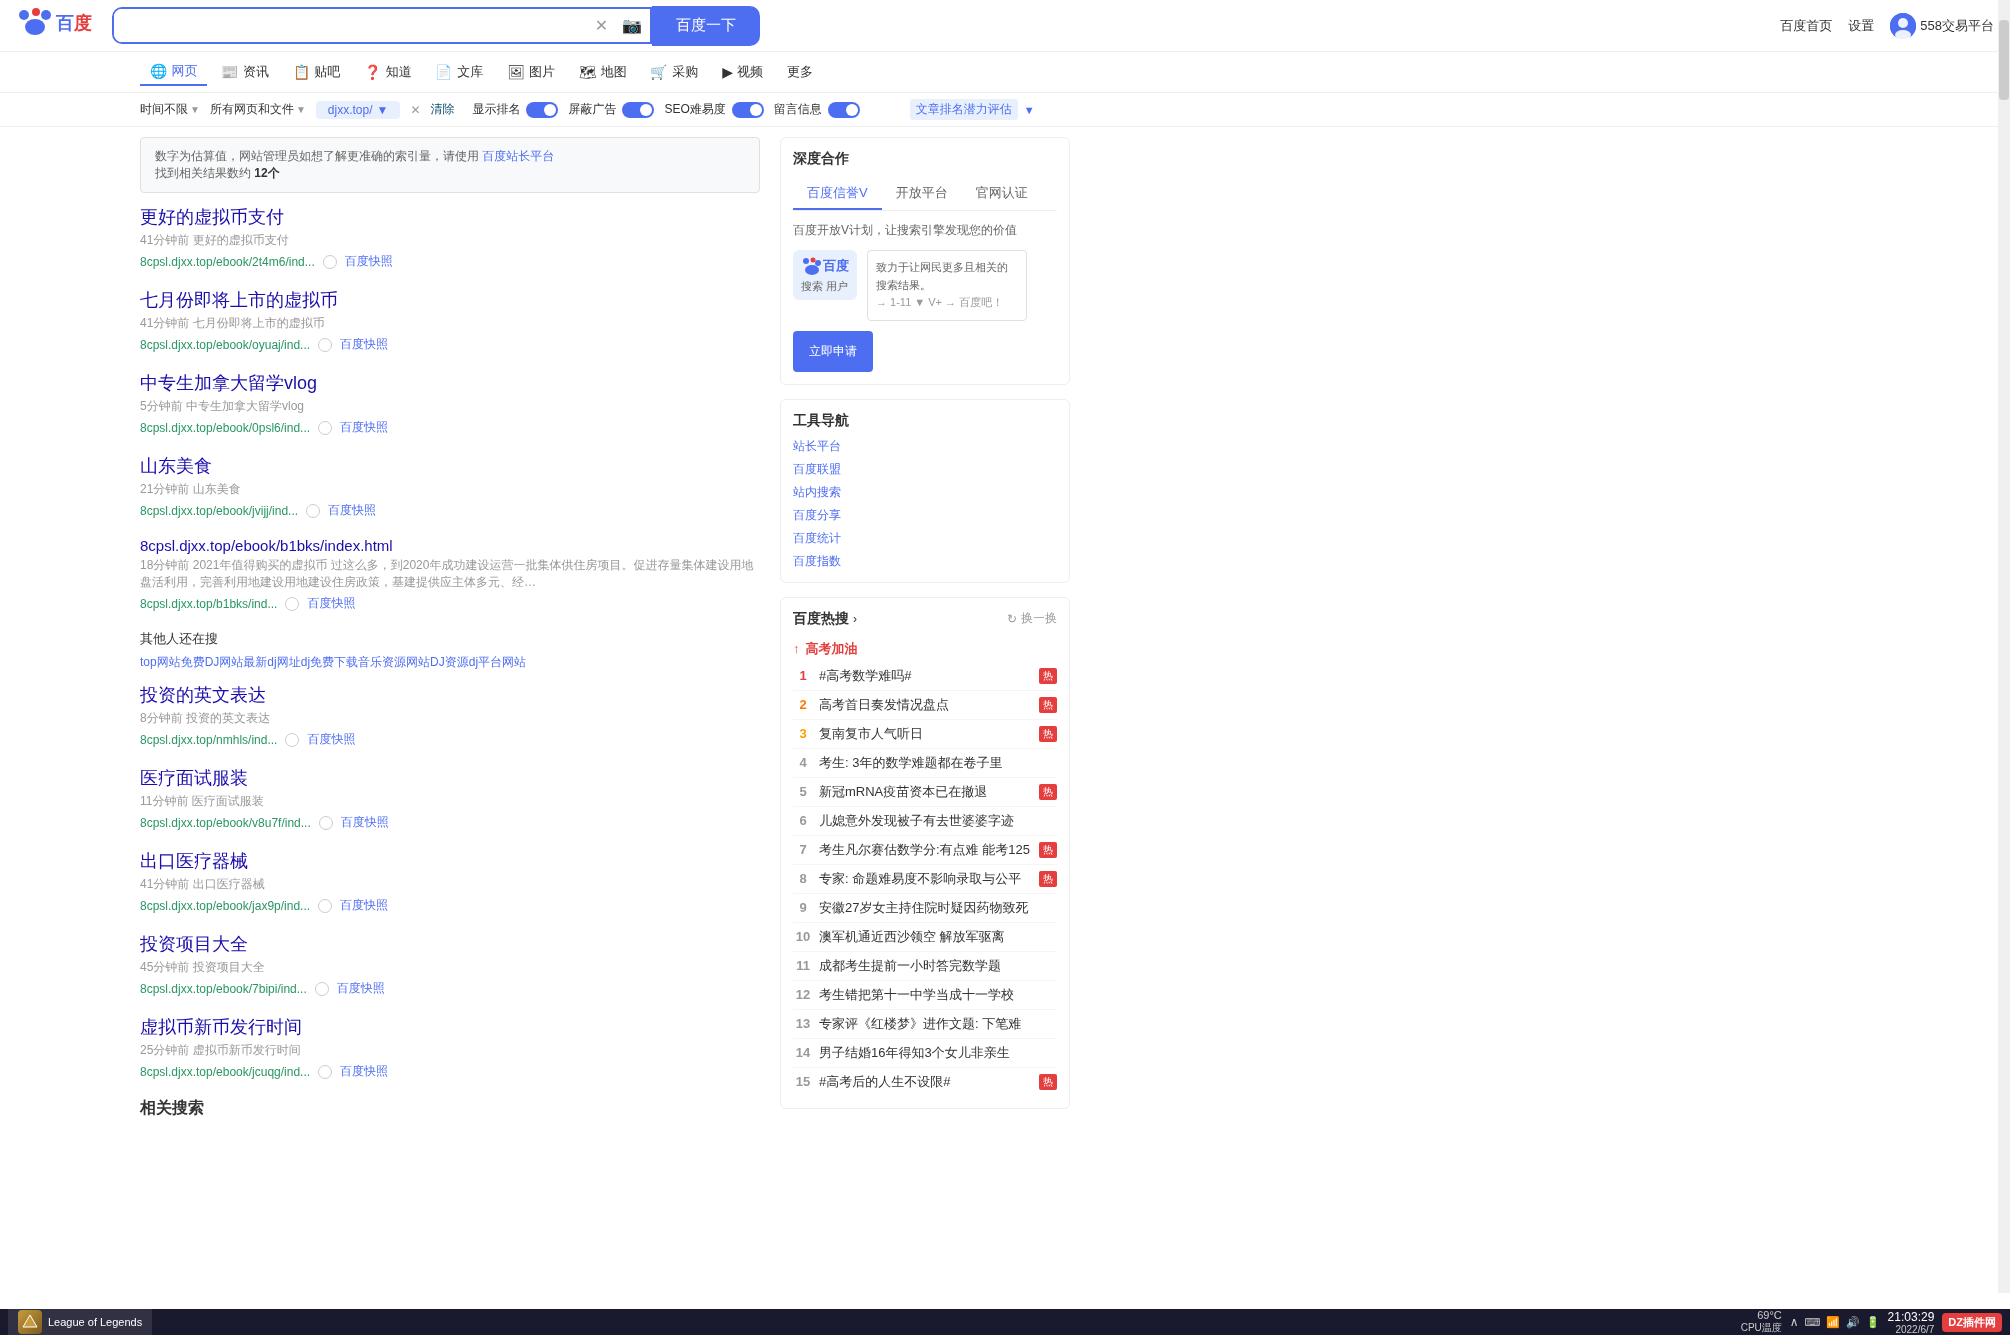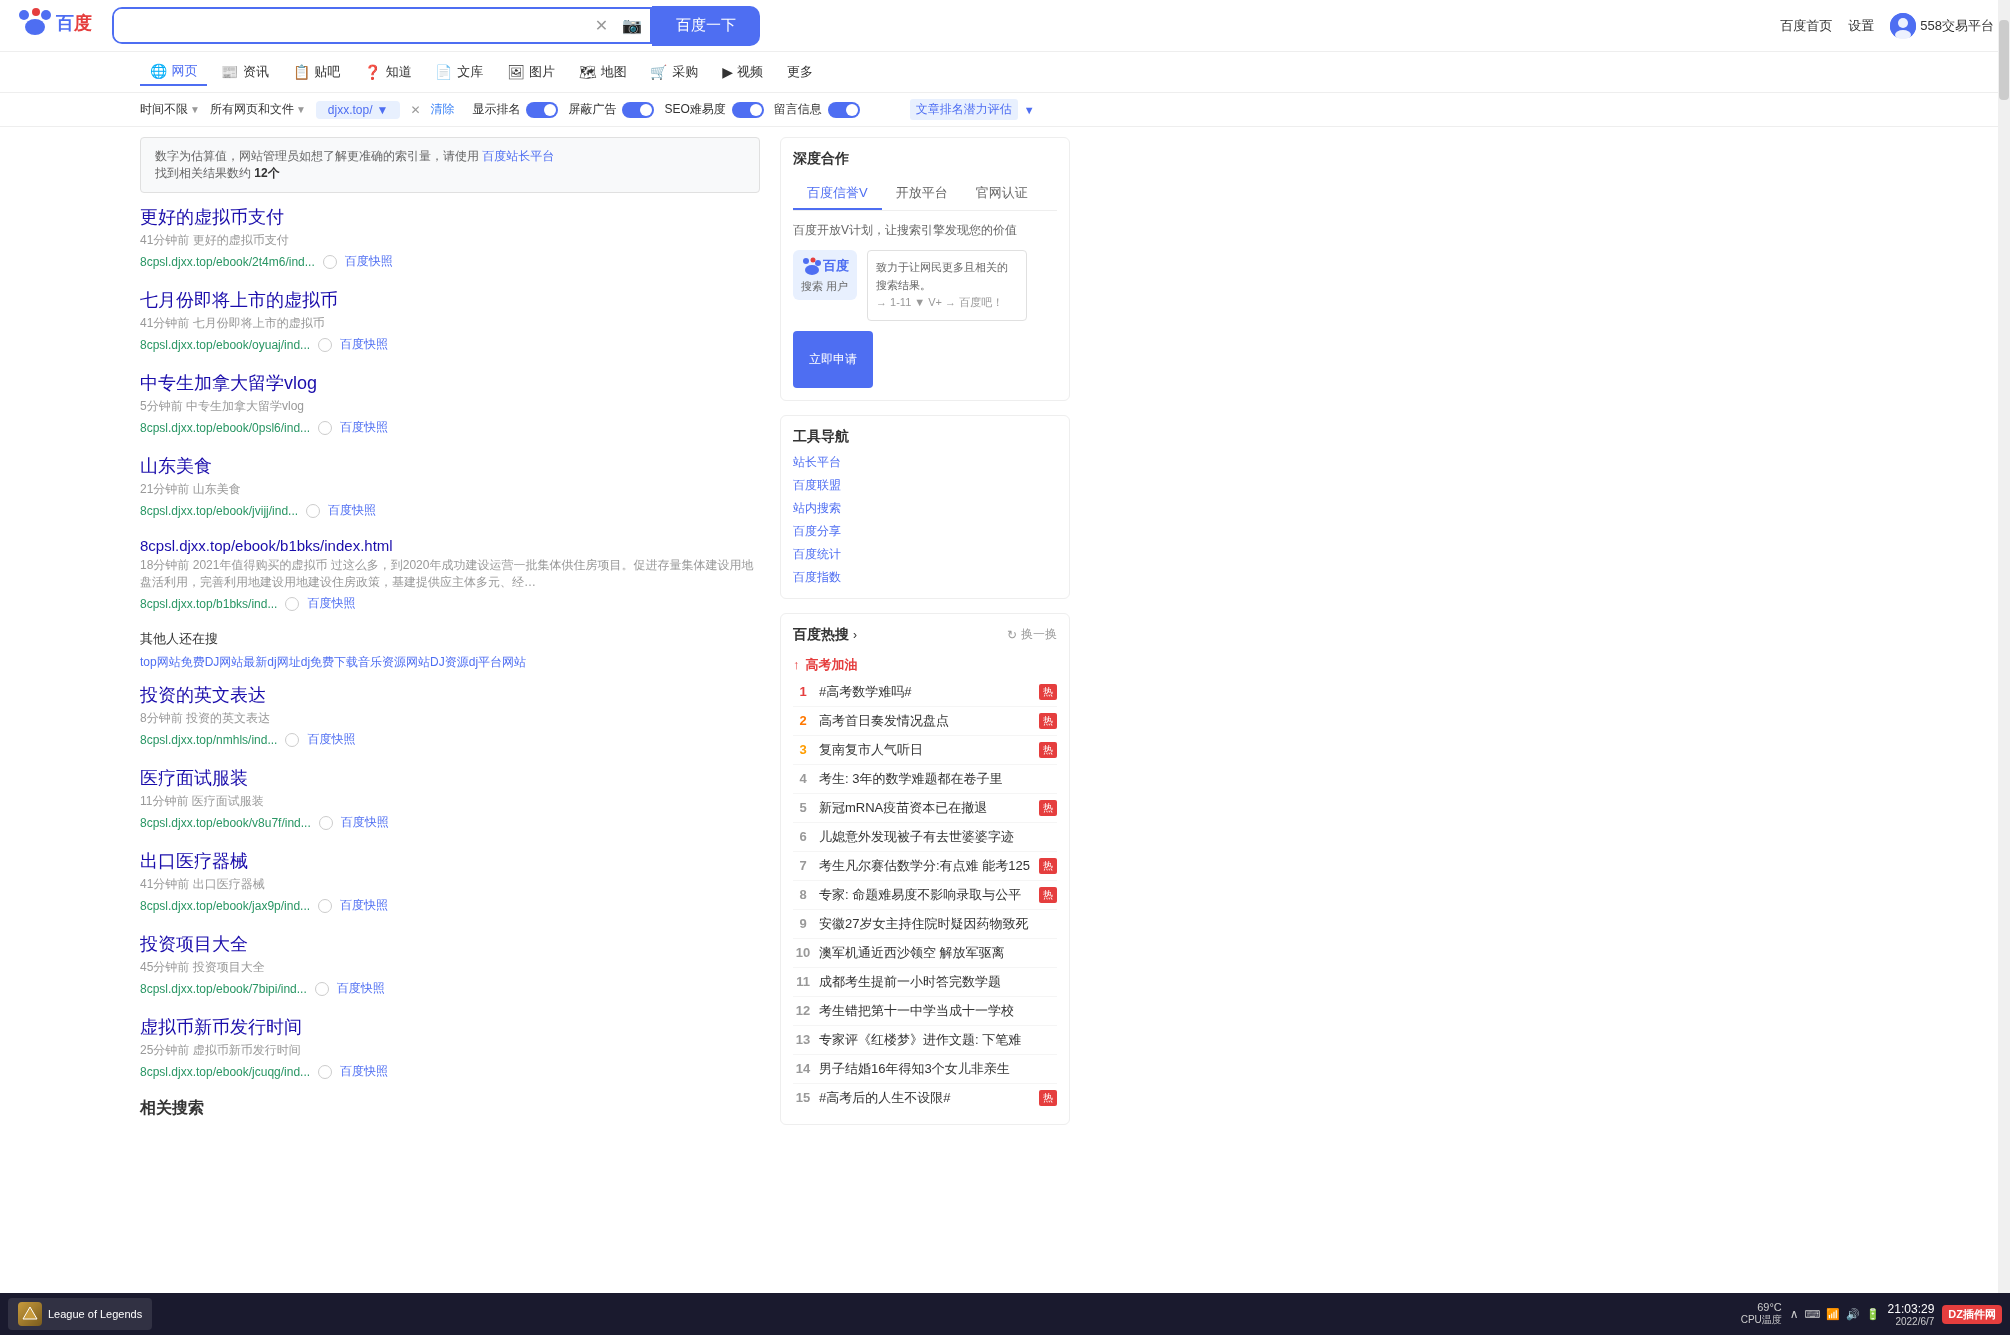--- a/index.html
+++ b/index.html
@@ -57,21 +57,21 @@
     .others-links { display: flex; flex-wrap: wrap; }
     .others-link { color: #4e6ef2; text-decoration: none; font-size: 12px; cursor: pointer; }
 
     
     .deep-coop { background: #fff; border: 1px solid #eee; border-radius: 6px; padding: 12px; margin-bottom: 14px; }
     .deep-coop-title { font-size: 14px; font-weight: bold; color: #333; margin-bottom: 10px; }
     .coop-tabs { display: flex; gap: 0; border-bottom: 1px solid #eee; margin-bottom: 10px; }
     .coop-tab { padding: 6px 14px; font-size: 13px; cursor: pointer; color: #666; }
     .coop-tab.active { color: #4e6ef2; border-bottom: 2px solid #4e6ef2; }
     .coop-desc { font-size: 12px; color: #666; margin-bottom: 10px; line-height: 1.6; }
-    .apply-btn { background: #4e6ef2; color: #fff; border: none; border-radius: 4px; padding: 20px 16px; font-size: 12px; cursor: pointer; margin-top: 10px; }
+    .apply-btn { background: #4e6ef2; color: #fff; border: none; border-radius: 4px; padding: 12px 16px; font-size: 12px; cursor: pointer; margin-top: 10px; }
 
     
     .tool-nav { background: #fff; border: 1px solid #eee; border-radius: 6px; padding: 12px; margin-bottom: 14px; }
     .tool-nav-title { font-size: 14px; font-weight: bold; color: #333; margin-bottom: 8px; }
     .tool-nav-grid { display: grid; grid-template-columns: repeat(1, 1fr); gap: 6px; }
     .tool-nav-item { color: #4e6ef2; font-size: 12px; text-decoration: none; cursor: pointer; }
 
     
     .hot-list { background: #fff; border: 1px solid #eee; border-radius: 6px; padding: 12px; }
     .hot-list-header { display: flex; align-items: center; justify-content: space-between; margin-bottom: 8px; }
@@ -83,21 +83,21 @@
     .hot-num.top1 { color: #e53e3e; }
     .hot-num.top2 { color: #ff7800; }
     .hot-num.top3 { color: #ff9d00; }
     .hot-num.normal { color: #999; }
     .hot-text { font-size: 13px; color: #333; flex: 1; }
     .hot-badge { font-size: 10px; padding: 1px 4px; border-radius: 2px; color: #fff; }
     .hot-badge.hot { background: #e53e3e; }
     .top-item { display: flex; align-items: center; padding: 4px 0; gap: 6px; font-size: 13px; color: #e53e3e; font-weight: bold; }
 
     
-    #taskbar { position: fixed; bottom: 0; left: 0; right: 0; height: 42px; background: #1a1a2e; display: flex; align-items: center; padding: 0 8px; z-index: 100; }
+    #taskbar { position: fixed; bottom: 0; left: 0; right: 0; height: 26px; background: #1a1a2e; display: flex; align-items: center; padding: 0 8px; z-index: 100; }
     .taskbar-left { display: flex; align-items: center; gap: 8px; }
     .taskbar-app { display: flex; align-items: center; gap: 6px; padding: 4px 10px; background: rgba(255,255,255,0.1); border-radius: 4px; cursor: pointer; }
     .taskbar-app-icon { width: 24px; height: 24px; background: #c89b3c; border-radius: 4px; display: flex; align-items: center; justify-content: center; font-size: 10px; color: #fff; }
     .taskbar-app-label { color: #fff; font-size: 11px; }
     .taskbar-right { margin-left: auto; display: flex; align-items: center; gap: 8px; color: #fff; font-size: 11px; }
     .taskbar-clock { text-align: right; }
     .taskbar-clock .time { font-size: 12px; }
     .taskbar-icons { display: flex; align-items: center; gap: 6px; }
     .dz-badge { background: #e53e3e; color: #fff; border-radius: 4px; padding: 2px 6px; font-size: 11px; font-weight: bold; }
 
@@ -195,21 +195,21 @@
   </div>
   <div class="filter-dropdown">
     <span>所有网页和文件</span>
     <span class="chevron">▼</span>
   </div>
   <div class="filter-tag">
     <span>djxx.top/</span>
     <span class="chevron">▼</span>
   </div>
   <span style="color:#999;cursor:pointer;font-size:12px;">✕ </span>
-    <span style="color:#3b82f6;font-size:12px;cursor:pointer;">清除</span>
+    <span style="color:#0c4a6e;font-size:12px;cursor:pointer;">清除</span>
 
   <div class="toggle-group" style="margin-left:8px;">
     <span class="toggle-label">显示排名</span>
     <div class="toggle"></div>
   </div>
   <div class="toggle-group">
     <span class="toggle-label">屏蔽广告</span>
     <div class="toggle"></div>
   </div>
   <div class="toggle-group">

